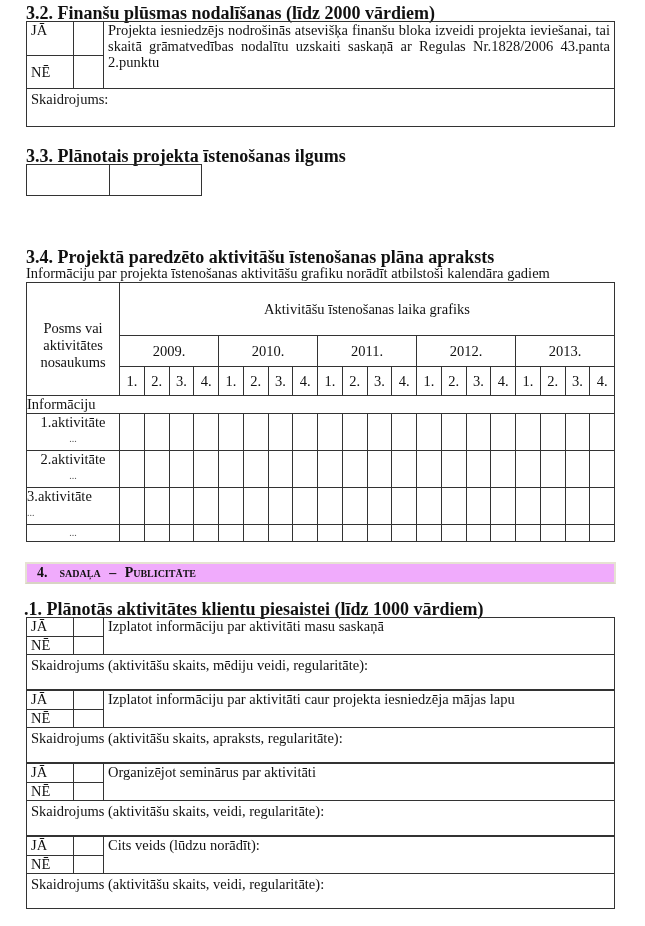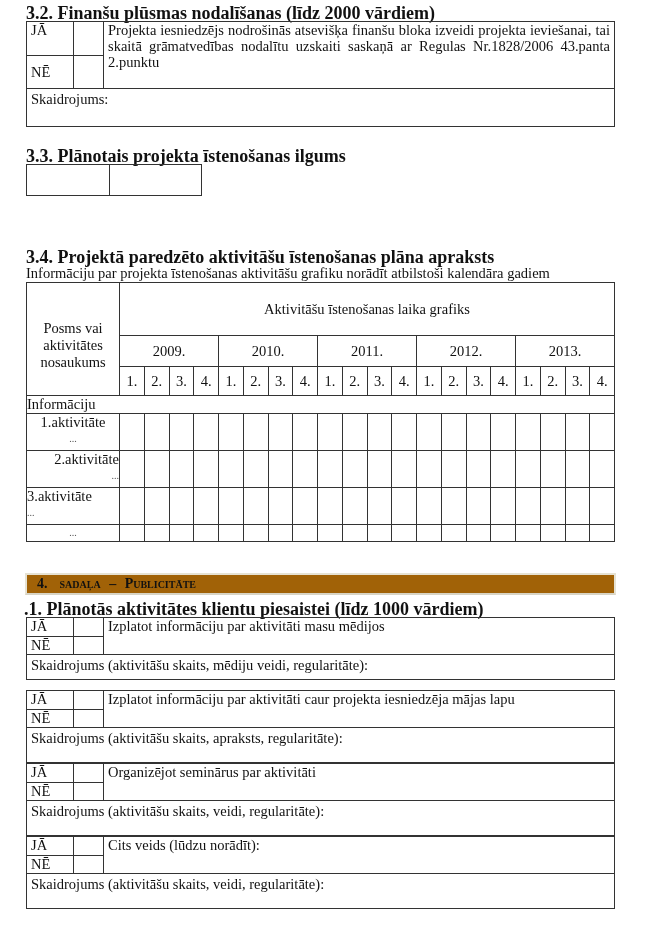--- a/index.html
+++ b/index.html
@@ -9,21 +9,21 @@
   }
   .abs { position: absolute; }
   .h { font-weight: bold; font-size: 18px; line-height: 16px; white-space: nowrap; }
   .plain { font-size: 14.5px; line-height: 16px; white-space: nowrap; }
   table { border-collapse: collapse; position: absolute; table-layout: fixed; }
   td { border: 1px solid #333; padding: 0 4px; vertical-align: top; font-size: 14.5px; line-height: 16px; }
   .just { text-align: justify; text-align-last: left; }
   .center { text-align: center; vertical-align: middle; }
   .gray-bar {
     position: absolute; left: 25px; top: 562px; width: 587px; height: 18px;
-    background: #a16207; border: 2px solid #e6e2d3; border-bottom-color: #d8d4c4; margin-top: 11px;
+    background: #f0abfc; border: 2px solid #e6e2d3; border-bottom-color: #d8d4c4;
   }
   .gray-bar span { font-weight: bold; font-size: 14px; line-height: 18px; padding-left: 5px; }
   .sc { font-variant: small-caps; }
   .q td, .q-row td { padding: 0; text-align: center; vertical-align: middle; }
 </style>
 </head>
 <body>
 
 <div class="abs h" style="left:26px;top:5px;">3.2. Finanšu plūsmas nodalīšanas (līdz 2000 vārdiem)</div>
 <table style="left:26px;top:21px;width:589px;">
@@ -149,21 +149,21 @@
         <td></td>
         <td></td>
         <td></td>
         <td></td>
         <td></td>
         <td></td>
         <td></td>
         <td></td>
       </tr>
       <tr style="height:37px">
-        <td style="text-align:right;padding:0;line-height:16px">
+        <td style="text-align:center;padding:0;line-height:16px">
           <div>2.aktivitāte</div>
           <div style="font-size:10px;line-height:18px;color:#555">...</div>
         </td>
         <td></td>
         <td></td>
         <td></td>
         <td></td>
         <td></td>
         <td></td>
         <td></td>
@@ -244,27 +244,27 @@
     <table style="left:26px;top:617px;width:589px;">
       <colgroup>
         <col style="width:47px">
         <col style="width:30px">
         <col>
       </colgroup>
       <tbody>
         <tr style="height:19px">
           <td style="line-height:17px">JĀ</td>
           <td></td>
-          <td rowspan="2">Izplatot informāciju par aktivitāti masu mēdijos</td>
+          <td rowspan="2">Izplatot informāciju par aktivitāti masu saskaņā</td>
         </tr>
         <tr style="height:18px">
           <td style="line-height:17px">NĒ</td>
           <td></td>
         </tr>
-        <tr style="height:25px">
+        <tr style="height:35px">
           <td colspan="3" style="padding-top:2px"><span>Skaidrojums (aktivitāšu skaits, mēdiju veidi, regularitāte):</span></td>
         </tr>
       </tbody>
     </table>
     <table style="left:26px;top:690px;width:589px;">
       <colgroup>
         <col style="width:47px">
         <col style="width:30px">
         <col>
       </colgroup>

